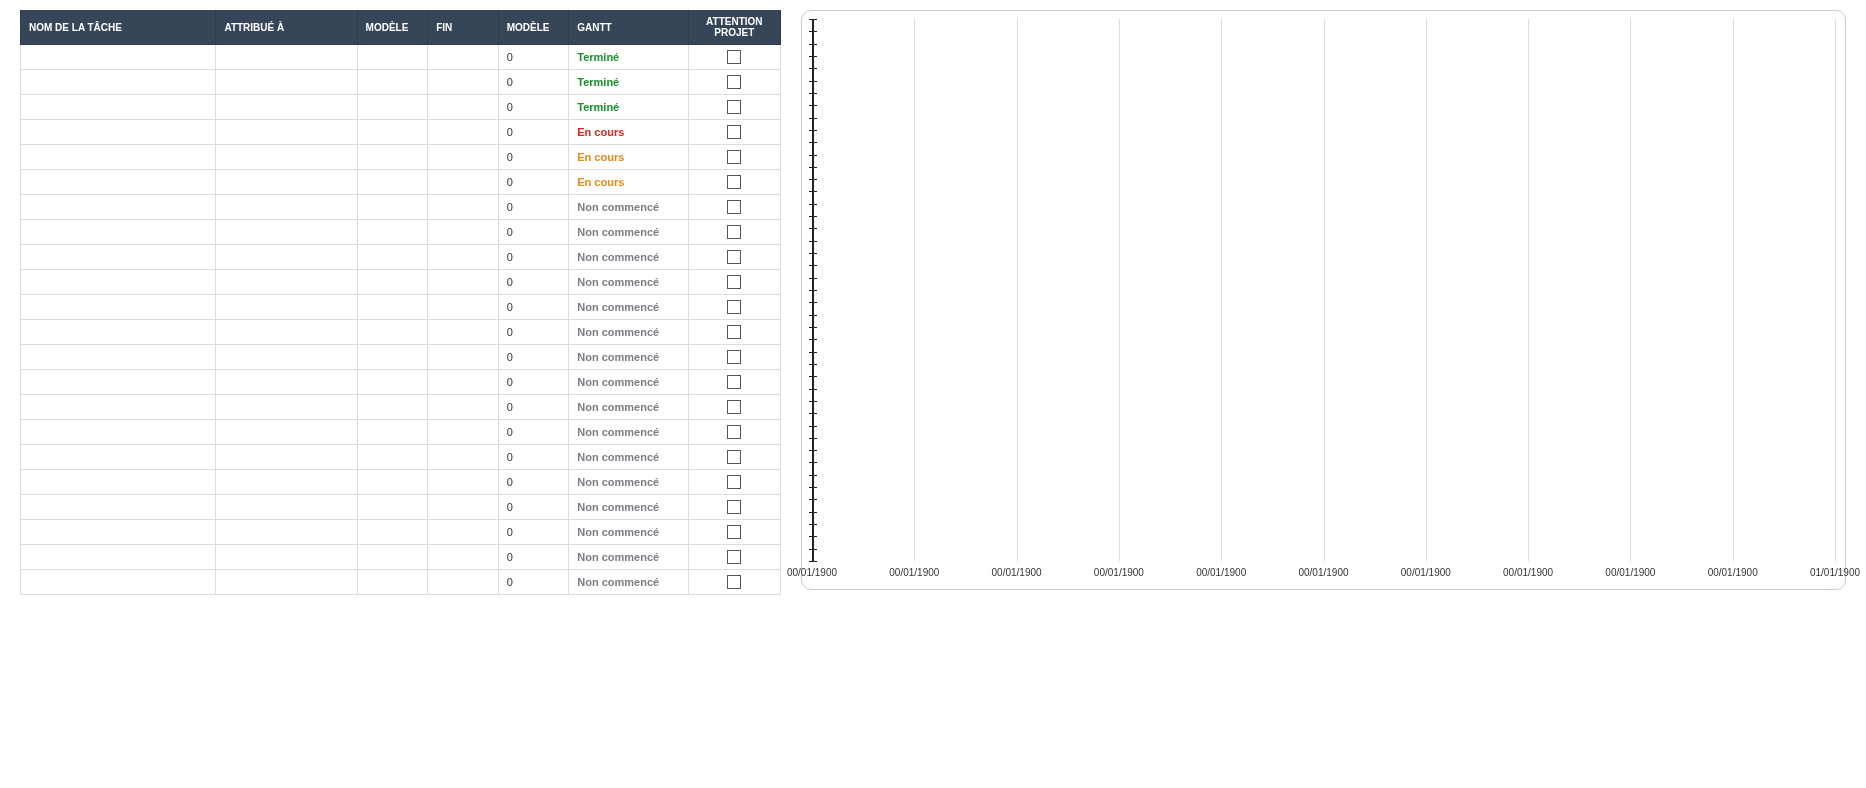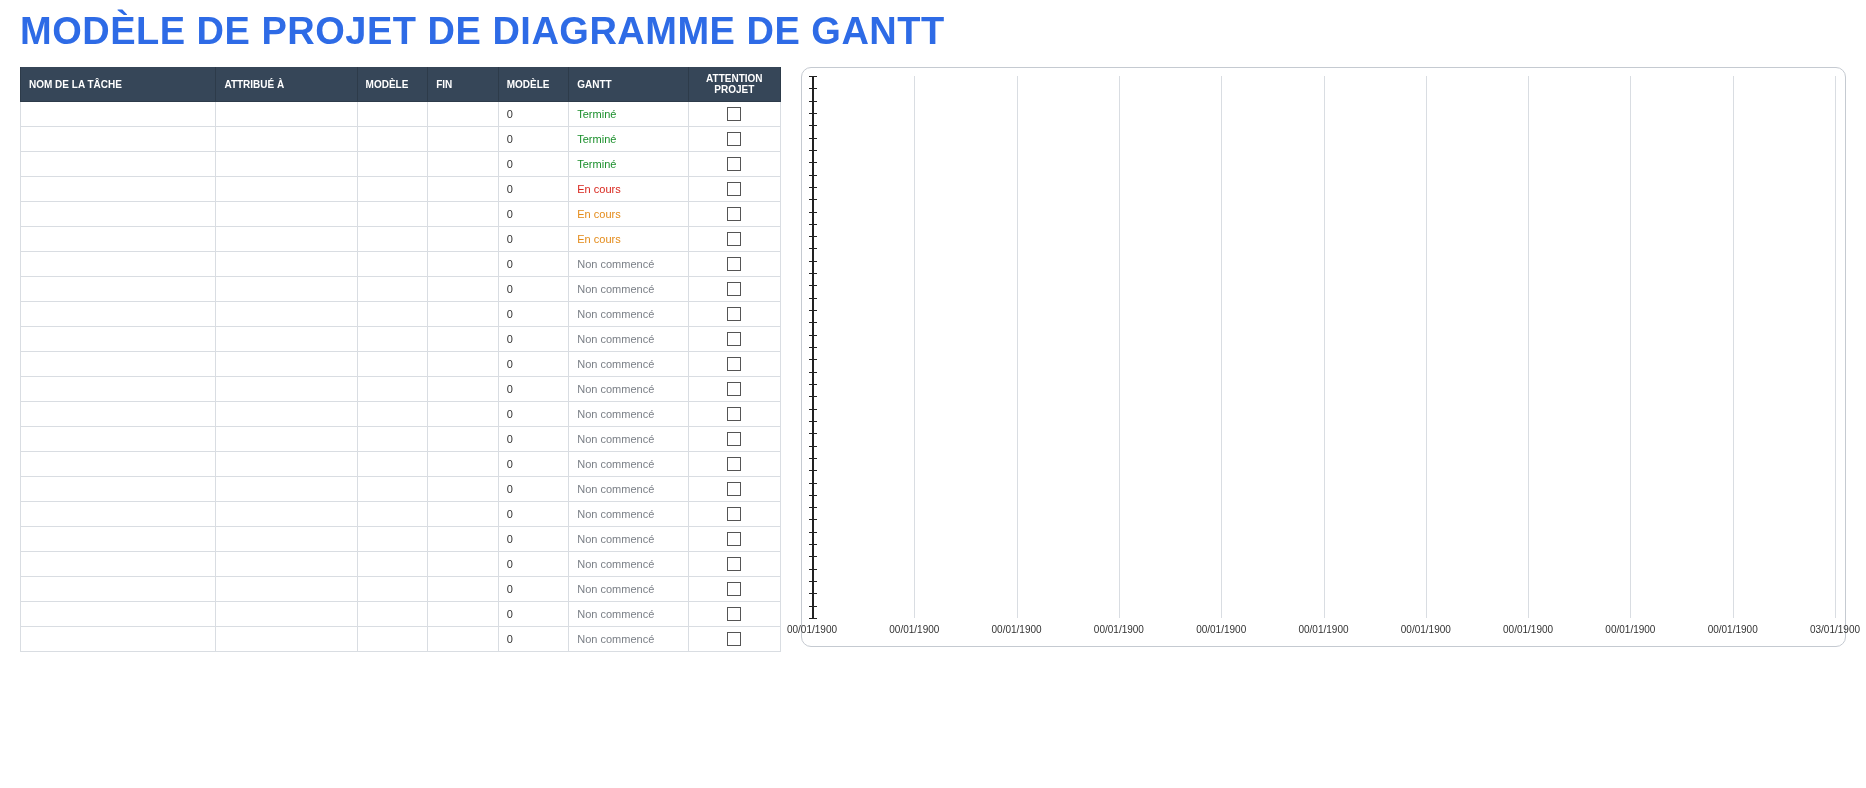--- a/index.html
+++ b/index.html
@@ -57,21 +57,21 @@
   col.c-task   { width: 180px; }
   col.c-assign { width: 130px; }
   col.c-start  { width: 65px; }
   col.c-end    { width: 65px; }
   col.c-dur    { width: 65px; }
   col.c-status { width: 110px; }
   col.c-attn   { width: 85px; }
 
   td.dur   { text-align: left; }
   td.attn  { text-align: center; }
-  td.status span { font-weight: 400; }
+  td.status span { font-weight: 700; }
 
   .checkbox {
     display: inline-block;
     width: 12px;
     height: 12px;
     border: 1.5px solid #555;
     background: #fff;
     vertical-align: middle;
   }
 
@@ -127,21 +127,20 @@
     font-size: 10px;
     color: #333;
     transform: translateX(-50%);
     white-space: nowrap;
   }
 </style>
 </head>
 <body>
 
 <div class="page">
-  <h1 class="title">MODÈLE DE PROJET DE DIAGRAMME DE GANTT</h1>
 
   <div class="content">
 
     <table class="tasks">
       <colgroup>
         <col class="c-task">
           <col class="c-assign">
           <col class="c-start">
           <col class="c-end">
         <col class="c-dur">
@@ -426,18 +425,18 @@
           <div class="xlabel" style="left: 0%;">00/01/1900</div>
           <div class="xlabel" style="left: 10%;">00/01/1900</div>
           <div class="xlabel" style="left: 20%;">00/01/1900</div>
           <div class="xlabel" style="left: 30%;">00/01/1900</div>
           <div class="xlabel" style="left: 40%;">00/01/1900</div>
           <div class="xlabel" style="left: 50%;">00/01/1900</div>
           <div class="xlabel" style="left: 60%;">00/01/1900</div>
           <div class="xlabel" style="left: 70%;">00/01/1900</div>
           <div class="xlabel" style="left: 80%;">00/01/1900</div>
           <div class="xlabel" style="left: 90%;">00/01/1900</div>
-          <div class="xlabel" style="left: 100%;">03/01/1900</div>
+          <div class="xlabel" style="left: 100%;">01/01/1900</div>
         </div>
     </div>
 
   </div>
 </div>
 
 </body></html>

